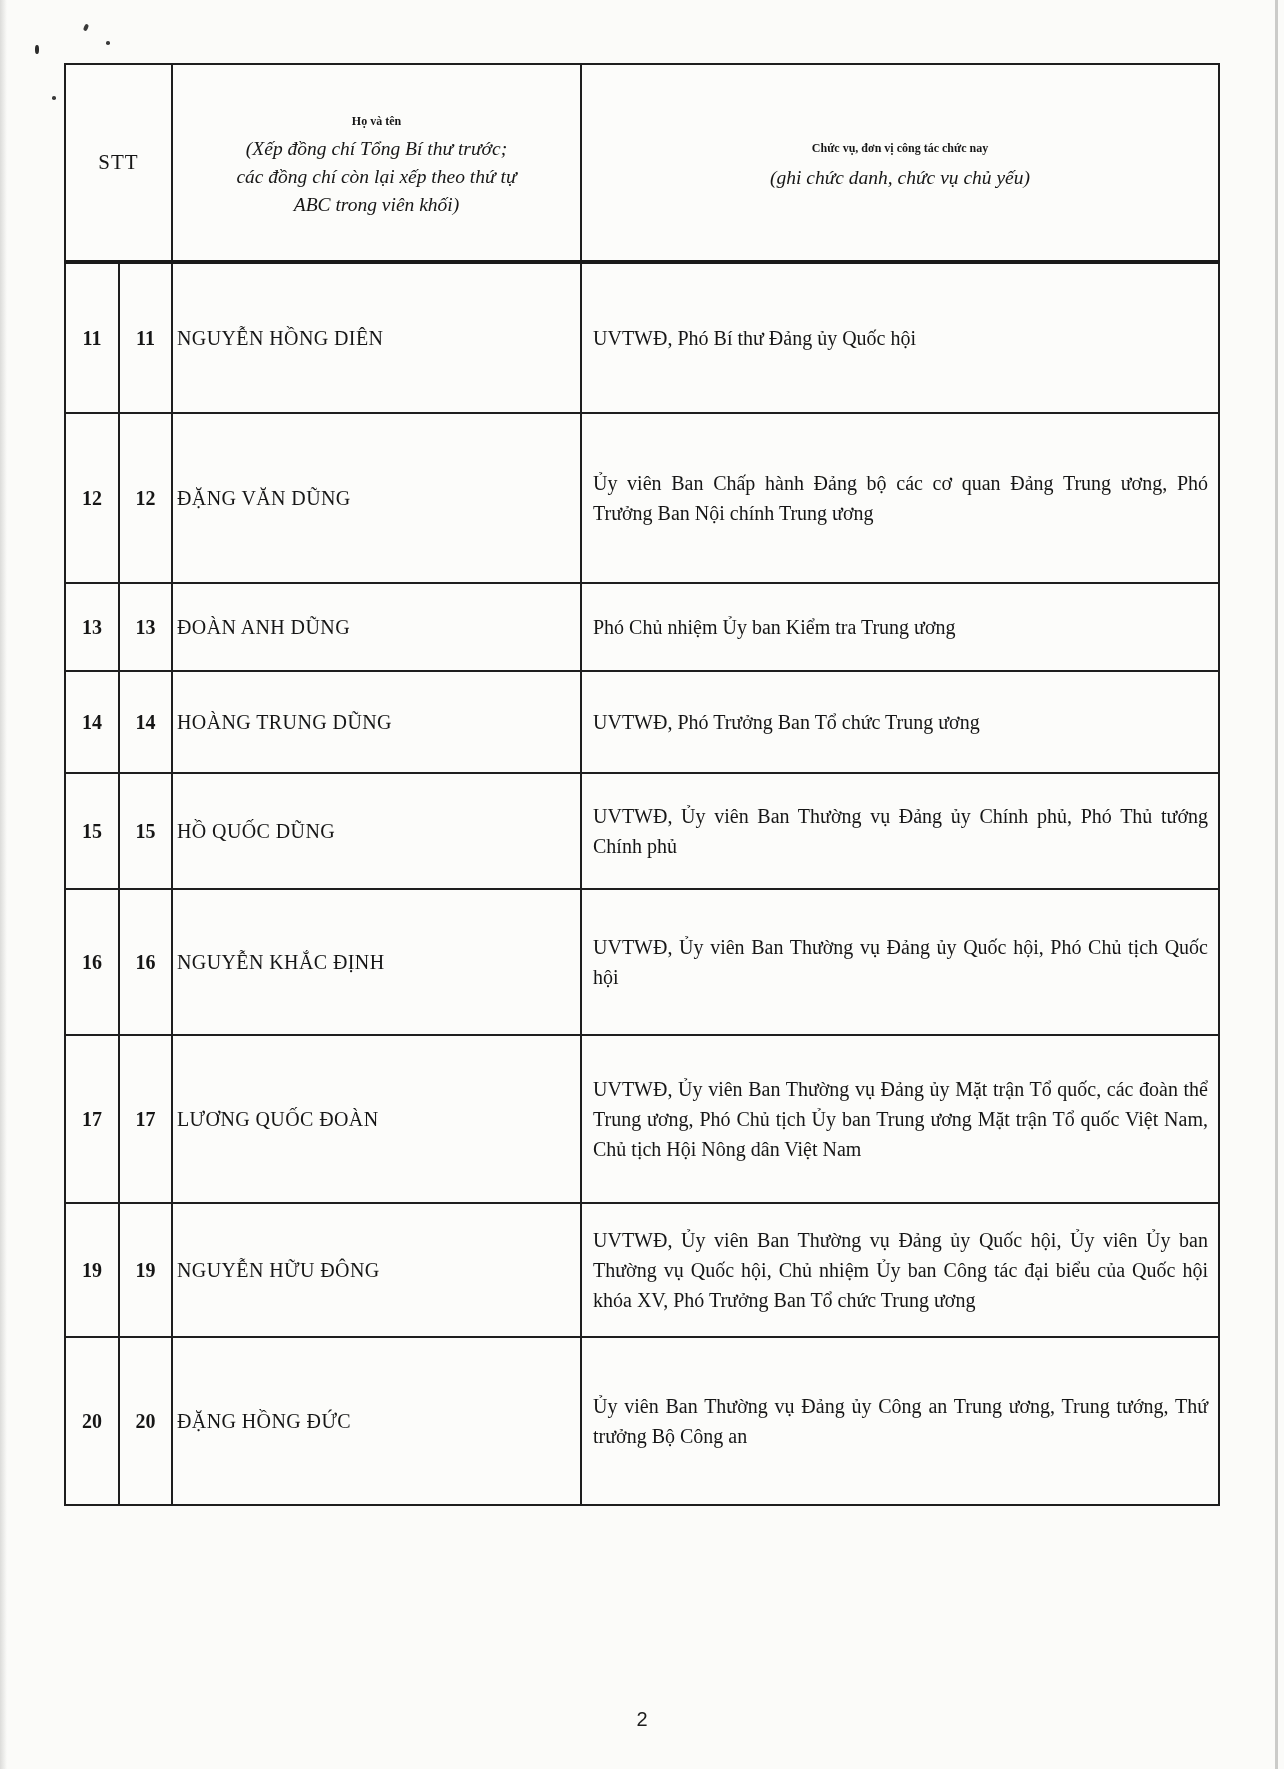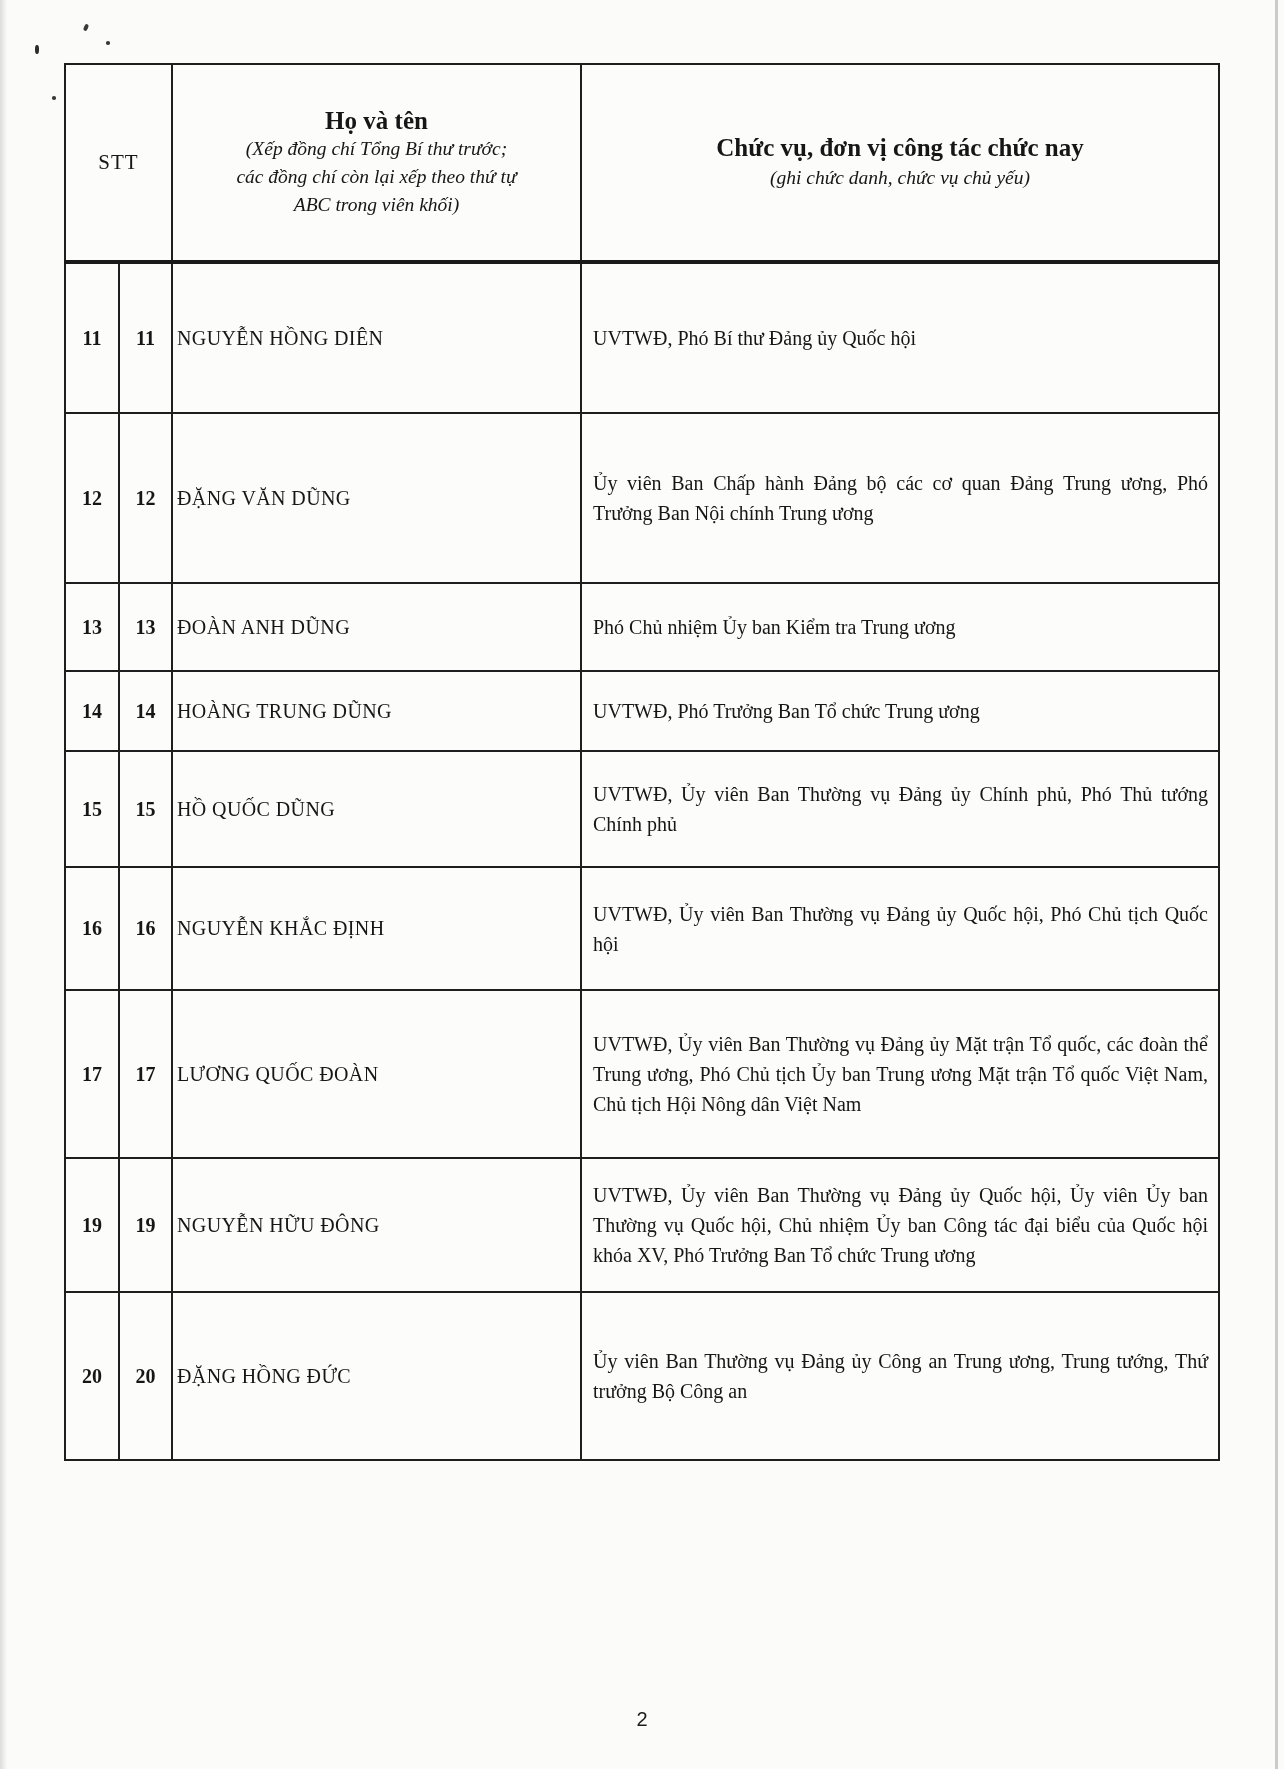--- a/index.html
+++ b/index.html
@@ -35,41 +35,41 @@
     background:#fcfcfa;
   }
   .roster th,.roster td{
     border:2px solid #1e1e1e;
     vertical-align:middle;
     overflow:hidden;
   }
   .roster thead tr{height:198px;}
   .roster thead th{border-bottom:4px solid #1a1a1a;font-weight:normal;}
   .h-stt{font-weight:bold;font-size:21px;letter-spacing:1px;text-align:center;}
-  .hdr-title{font-weight:bold;font-size:25px;text-align:center;line-height:28px;}
+  .hdr-title{font-weight:bold;font-size:12px;text-align:center;line-height:28px;}
   .hdr-note{font-style:italic;font-size:19.5px;text-align:center;line-height:28px;}
   .h-pos .hdr-title{margin-bottom:2px;}
 
   tbody td.c-no{text-align:center;font-size:20px;font-weight:bold;}
   tbody td.c-name{
     font-size:20px;letter-spacing:.4px;padding:2px 2px 2px 4px;
     text-align:left;
   }
   tbody td.c-pos{
     font-size:20px;line-height:30px;
     padding:6px 10px 6px 11px;
     text-align:justify;
   }
   
   tbody tr:nth-child(1){height:151px;}
   tbody tr:nth-child(2){height:170px;}
   tbody tr:nth-child(3){height:88px;}
-  tbody tr:nth-child(4){height:80px;}
+  tbody tr:nth-child(4){height:102px;}
   tbody tr:nth-child(5){height:116px;margin-left:34px;}
-  tbody tr:nth-child(6){height:123px;padding-left:36px;}
+  tbody tr:nth-child(6){height:146px;padding-left:36px;}
   tbody tr:nth-child(7){height:168px;}
   tbody tr:nth-child(8){height:134px;}
   tbody tr:nth-child(9){height:168px;}
   tbody tr:nth-child(10){height:130px;}
 
   .page-number{
     position:absolute;left:0;top:1708px;width:1284px;
     text-align:center;font-size:20px;color:#1c1c1c;
     font-family:"Liberation Sans","DejaVu Sans",sans-serif;
   }

